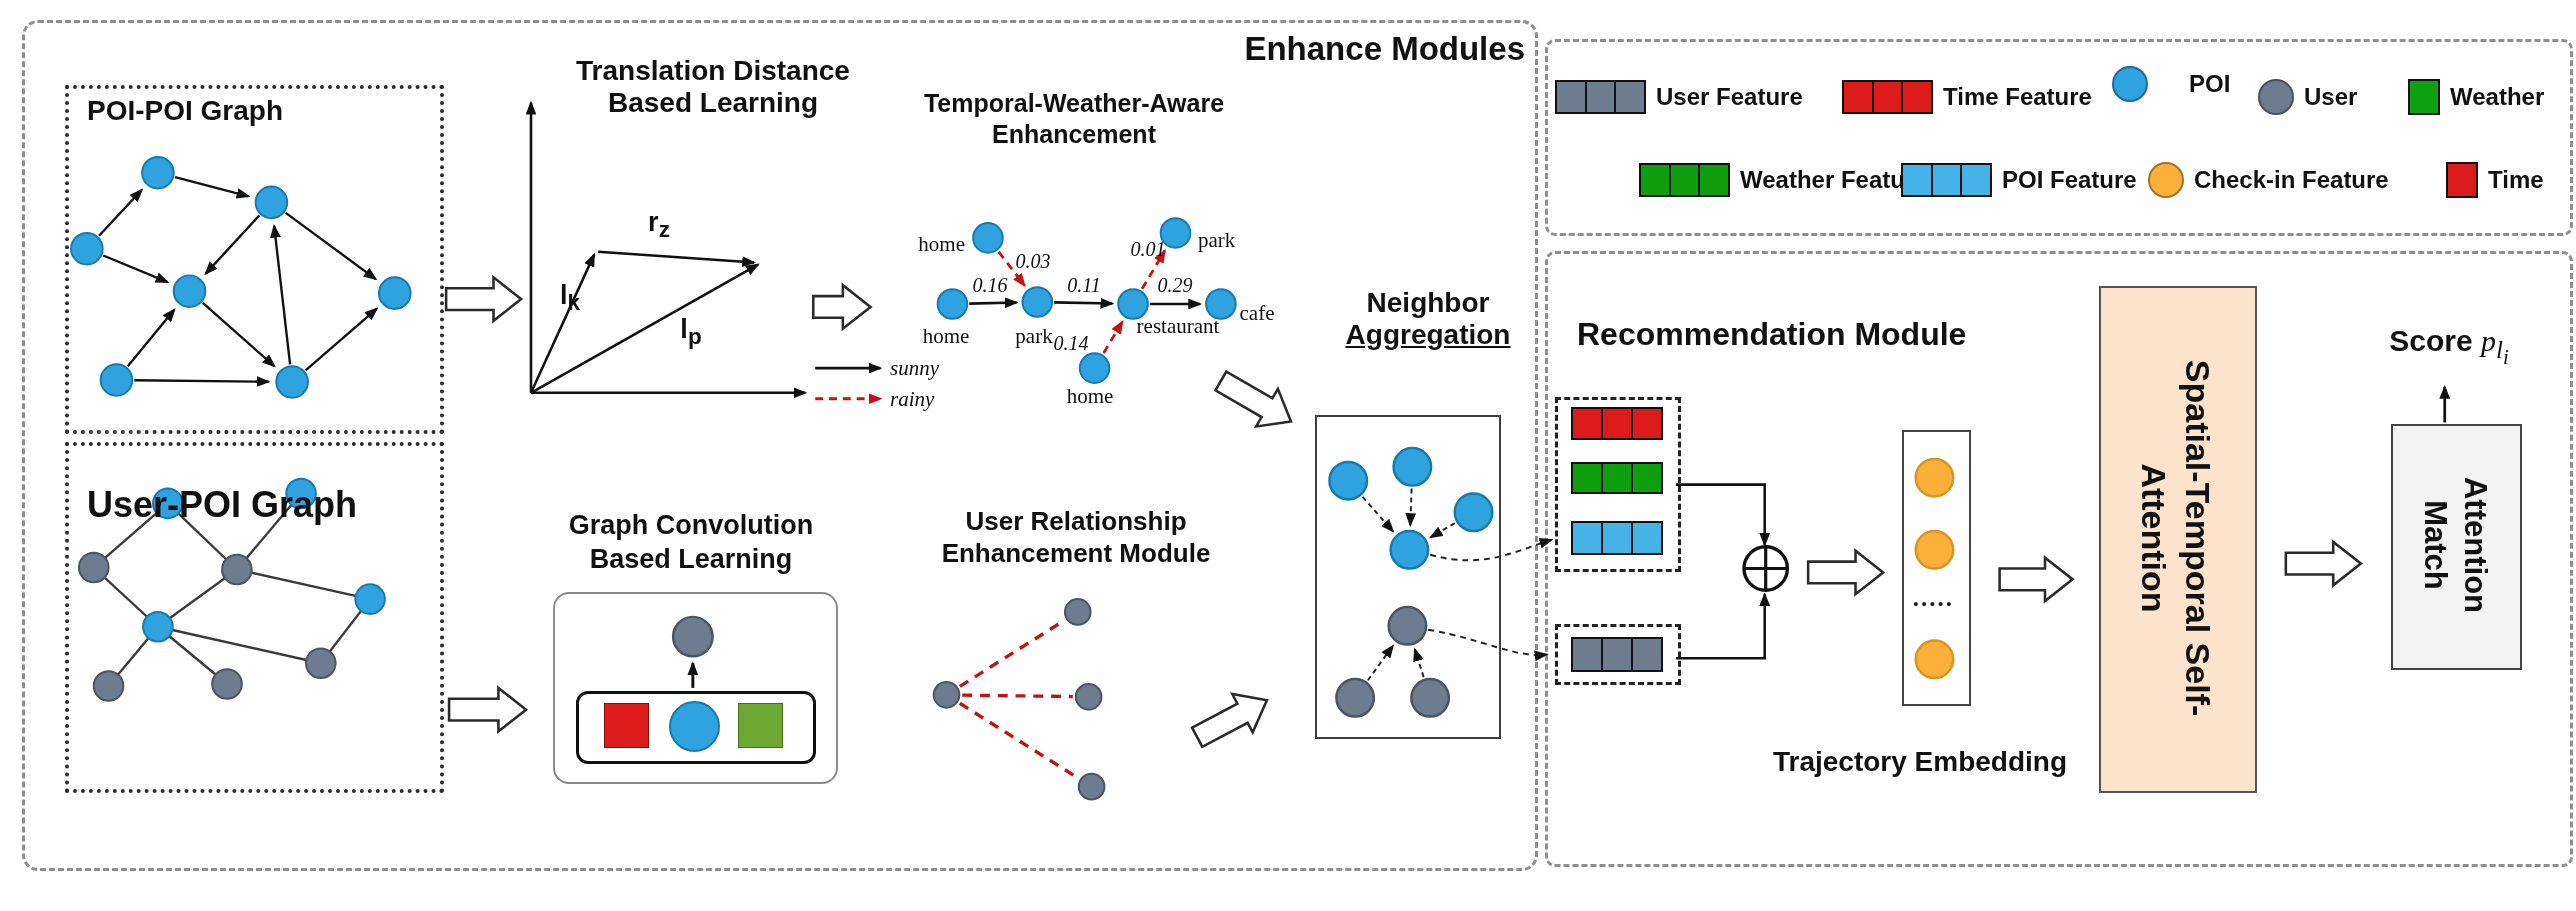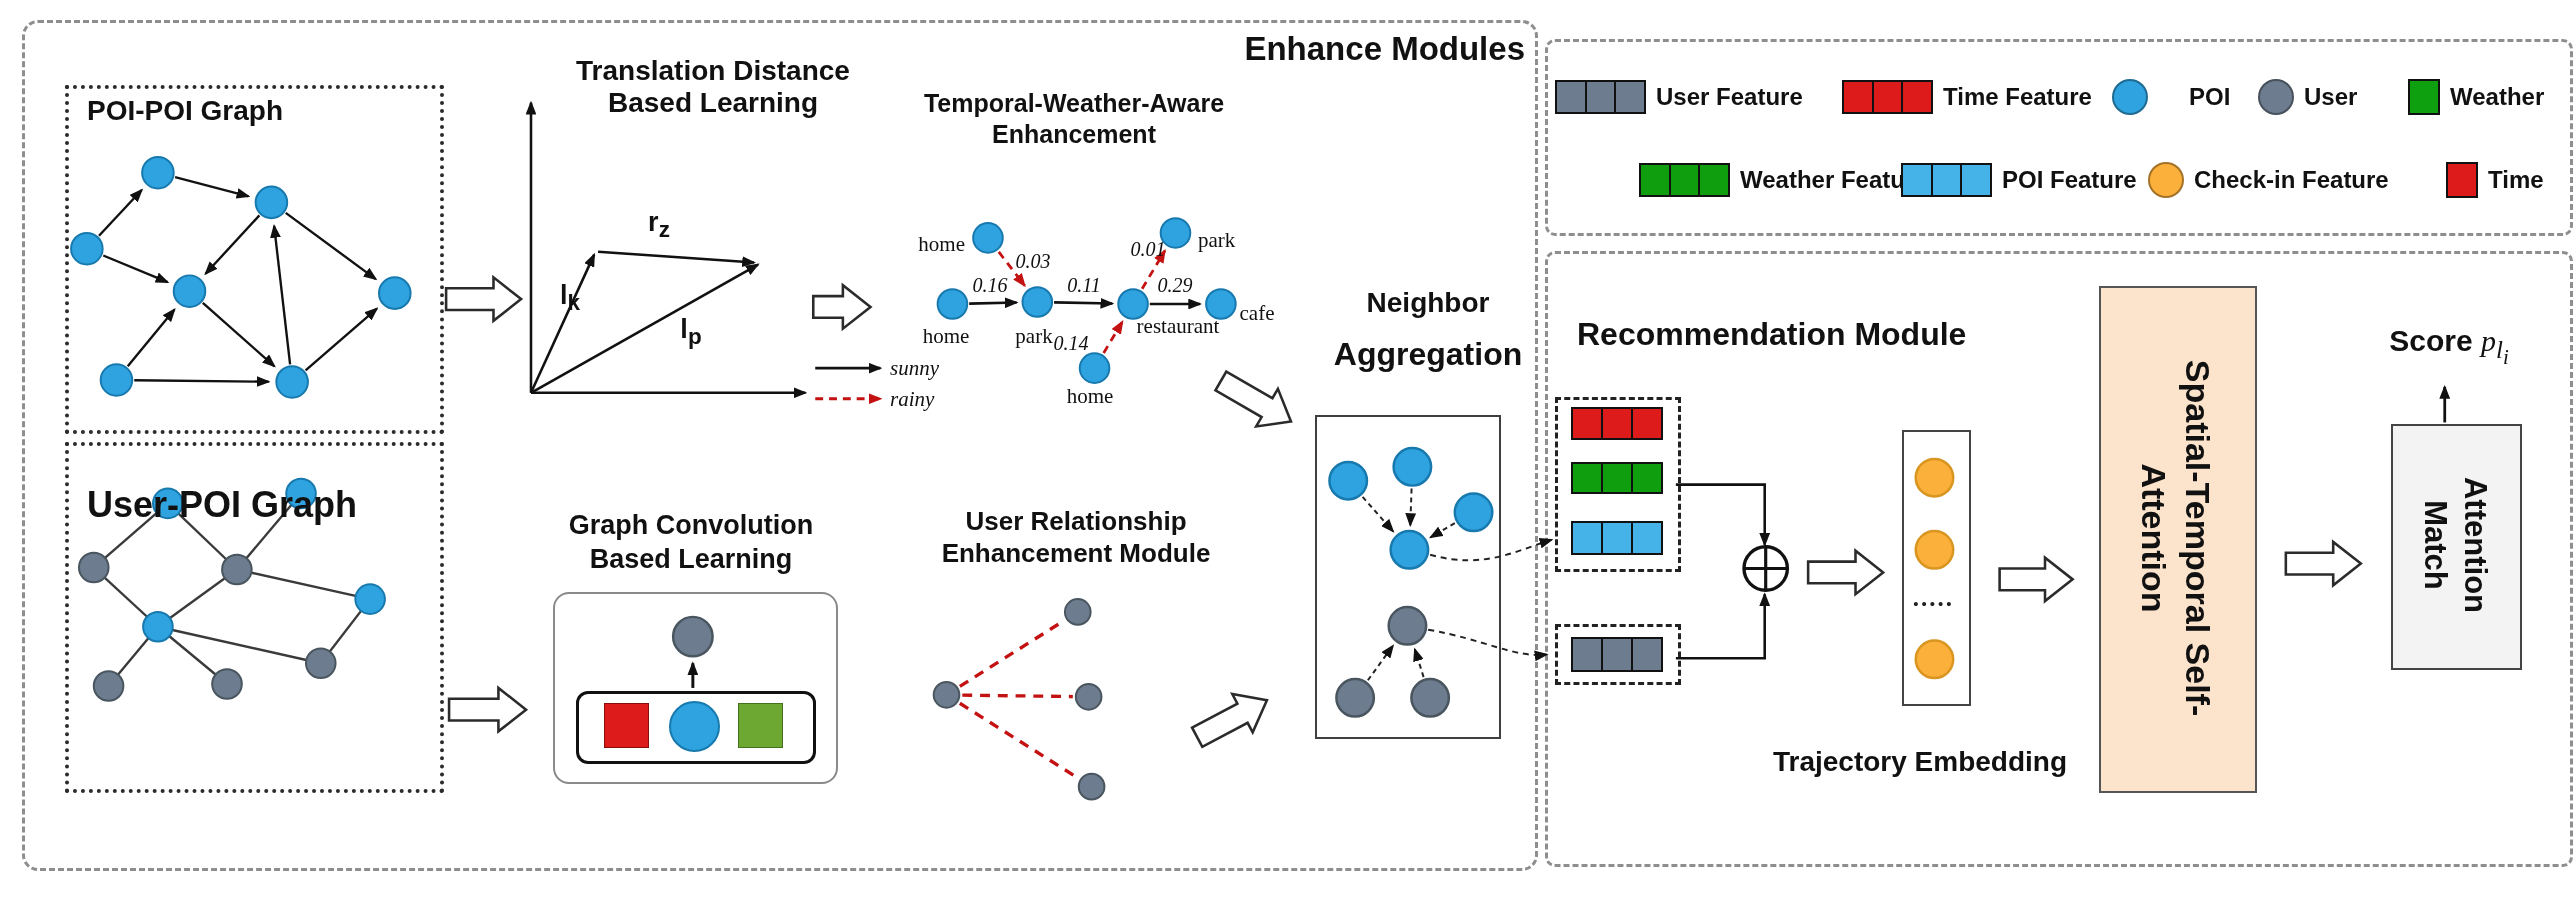--- a/index.html
+++ b/index.html
@@ -218,21 +218,21 @@
   <div class="t serif ital tc" style="left:1084px;top:285px;font-size:20px;">0.11</div>
   <div class="t serif ital tc" style="left:1175px;top:285px;font-size:20px;">0.29</div>
   <div class="t serif ital tc" style="left:1012px;top:261px;font-size:20px;margin-left:21px;">0.03</div>
   <div class="t serif ital tc" style="left:1148px;top:249px;font-size:20px;">0.01</div>
   <div class="t serif ital tc" style="left:1071px;top:343px;font-size:20px;">0.14</div>
 
   <div class="t serif ital tl" style="left:890px;top:368px;font-size:21px;">sunny</div>
   <div class="t serif ital tl" style="left:890px;top:399px;font-size:21px;">rainy</div>
 
   <div class="t bold tc" style="left:1428px;top:303px;font-size:28px;">Neighbor</div>
-  <div class="t bold tc" style="left:1428px;top:354px;font-size:32px;">Aggregation</div>
+  <div class="t bold tc" style="left:1428px;top:335px;font-size:28px;text-decoration:underline;">Aggregation</div>
 
   <div class="t bold" style="left:87px;top:452px;font-size:36px;margin-top:32px;">User-POI Graph</div>
 
   <div class="t bold tc" style="left:691px;top:525px;font-size:27px;">Graph Convolution</div>
   <div class="t bold tc" style="left:691px;top:559px;font-size:27px;">Based  Learning</div>
 
   <div class="t bold tc" style="left:1076px;top:521px;font-size:26px;">User Relationship</div>
   <div class="t bold tc" style="left:1076px;top:553px;font-size:26px;">Enhancement Module</div>
 
   <div class="t bold" style="left:1577px;top:268px;font-size:32px;margin-top:48px;">Recommendation Module</div>
@@ -265,21 +265,21 @@
         <span class="legend-label">User Feature</span>
       </div>
       <div class="legend-item" style="left: 1842px; top: 77px;">
         <div class="lbar" style="background: rgb(222, 27, 27);">
           <div></div>
           <div></div>
           <div></div>
         </div>
         <span class="legend-label">Time Feature</span>
       </div>
-      <div class="legend-item" style="left: 2112px; top: 77px; gap: 41px;">
+      <div class="legend-item" style="left: 2112px; top: 64px; gap: 41px;">
         <div class="lcirc" style="background: rgb(46, 163, 223);"></div>
         <span class="legend-label">POI</span>
       </div>
       <div class="legend-item" style="left: 2258px; top: 77px;">
         <div class="lcirc" style="background: rgb(109, 124, 142);"></div>
         <span class="legend-label">User</span>
       </div>
       <div class="legend-item" style="left: 2408px; top: 77px;">
         <div class="lsq" style="background: rgb(15, 160, 15);"></div>
         <span class="legend-label">Weather</span>

